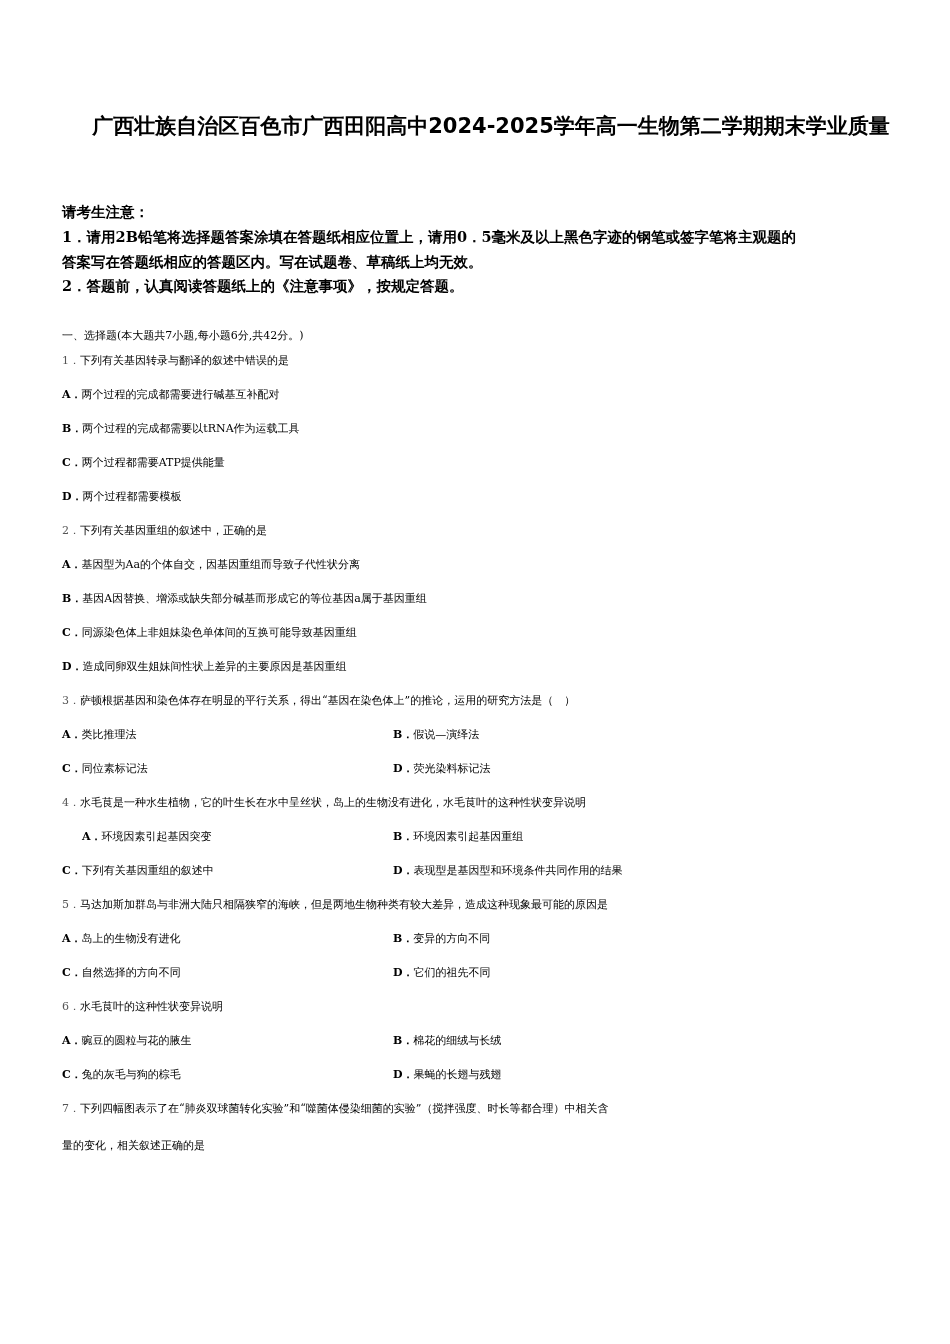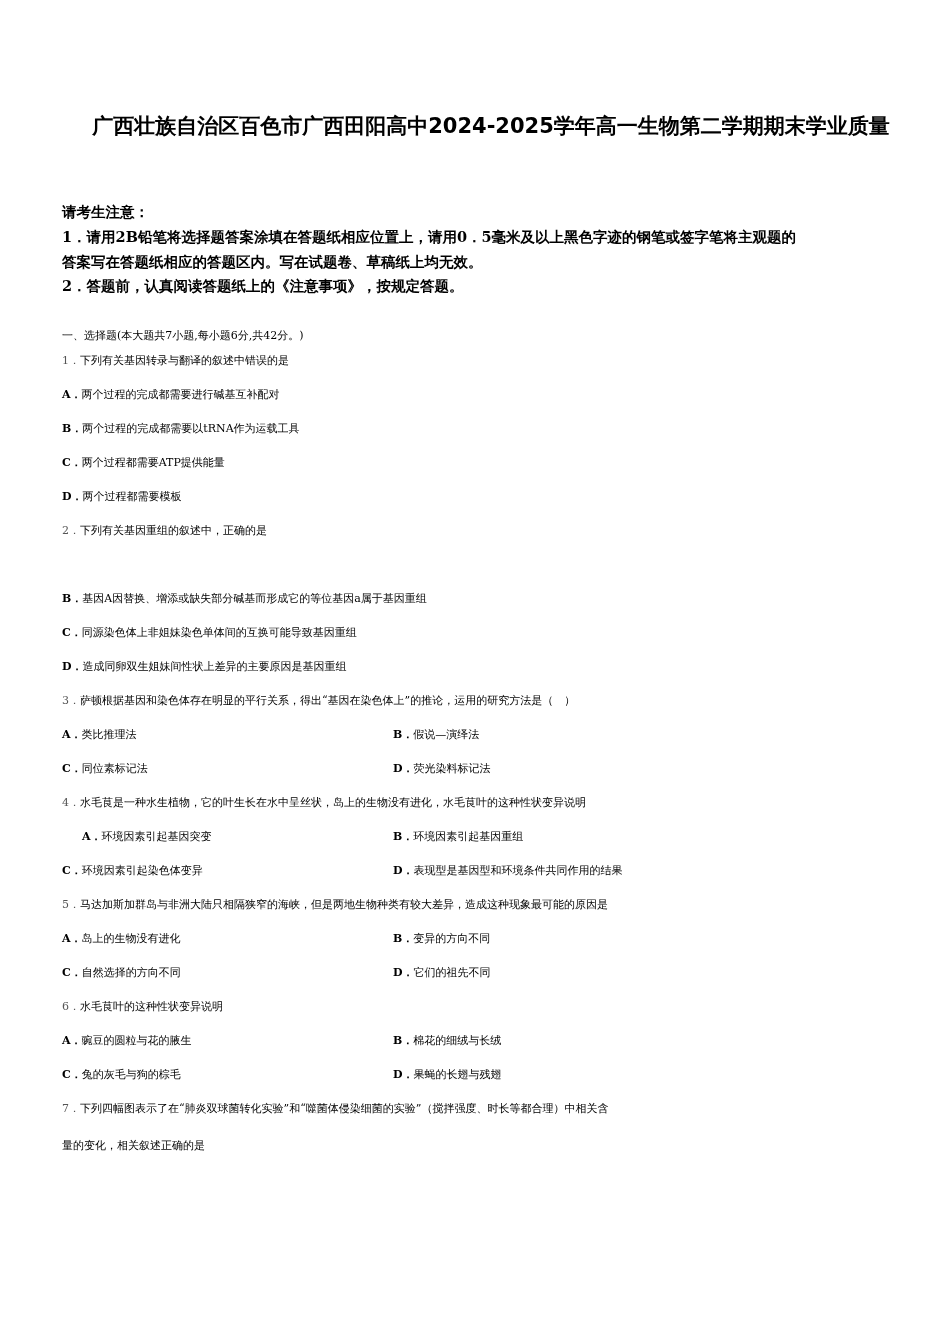--- a/index.html
+++ b/index.html
@@ -71,20 +71,23 @@
   <div class="line" style="top:453px;">
     <span class="opt-letter">C．</span><span>两个过程都需要ATP提供能量</span>
   </div>
   <div class="line" style="top:487px;">
     <span class="opt-letter">D．</span><span>两个过程都需要模板</span>
   </div>
 
   <div class="line" style="top:521px;">
     <span class="qnum">2．</span><span>下列有关基因重组的叙述中，正确的是</span>
   </div>
+  <div class="line" style="top:555px;">
+    <span class="opt-letter">A．</span><span>基因型为Aa的个体自交，因基因重组而导致子代性状分离</span>
+  </div>
   <div class="line" style="top:589px;">
     <span class="opt-letter">B．</span><span>基因A因替换、增添或缺失部分碱基而形成它的等位基因a属于基因重组</span>
   </div>
   <div class="line" style="top:623px;">
     <span class="opt-letter">C．</span><span>同源染色体上非姐妹染色单体间的互换可能导致基因重组</span>
   </div>
   <div class="line" style="top:657px;">
     <span class="opt-letter">D．</span><span>造成同卵双生姐妹间性状上差异的主要原因是基因重组</span>
   </div>
 
@@ -107,21 +110,21 @@
   <div class="line" style="top:793px;">
     <span class="qnum">4．</span><span>水毛茛是一种水生植物，它的叶生长在水中呈丝状，岛上的生物没有进化，水毛茛叶的这种性状变异说明</span>
   </div>
   <div class="line" style="top:827px;margin-left:20px;">
     <span class="opt-letter">A．</span><span>环境因素引起基因突变</span>
   </div>
   <div class="line col2" style="top:827px;">
     <span class="opt-letter">B．</span><span>环境因素引起基因重组</span>
   </div>
   <div class="line" style="top:861px;">
-    <span class="opt-letter">C．</span><span>环境因素引起染色体变异</span>
+    <span class="opt-letter">C．</span><span>下列有关基因重组的叙述中</span>
   </div>
   <div class="line col2" style="top:861px;">
     <span class="opt-letter">D．</span><span>表现型是基因型和环境条件共同作用的结果</span>
   </div>
 
   <div class="line" style="top:895px;">
     <span class="qnum">5．</span><span>马达加斯加群岛与非洲大陆只相隔狭窄的海峡，但是两地生物种类有较大差异，造成这种现象最可能的原因是</span>
   </div>
   <div class="line" style="top:929px;">
     <span class="opt-letter">A．</span><span>岛上的生物没有进化</span>

